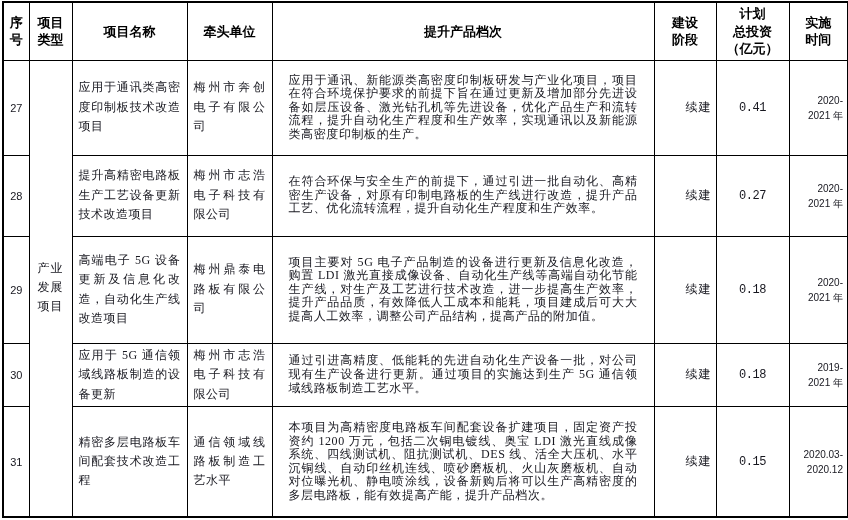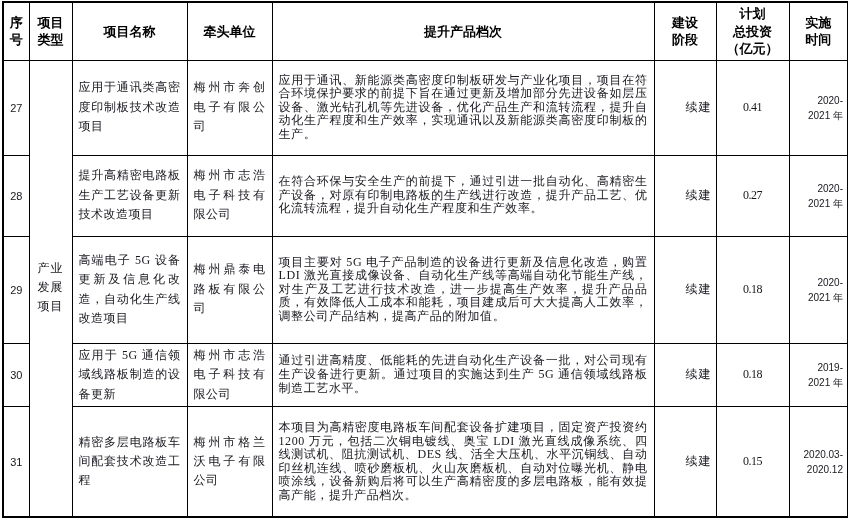--- a/index.html
+++ b/index.html
@@ -37,24 +37,24 @@
   .name-cell,.unit-cell{
     text-align:justify;
     line-height:1.62;
     letter-spacing:0.5px;
     padding:2px 6px;
   }
   .content-cell{
     text-align:justify;
     line-height:1.13;
     letter-spacing:0.6px;
-    padding:2px 6px;
+    padding:2px 16px;
   }
   .stage-cell{text-align:right;letter-spacing:1px;}
-  .inv-cell{text-align:center;font-family:Liberation Serif, serif;font-size:12px;letter-spacing:-0.5px;}
+  .inv-cell{text-align:center;font-family:Liberation Mono, monospace;font-size:12px;letter-spacing:-0.5px;}
   .time-cell{text-align:right;line-height:1.5;font-family:"Liberation Sans","DejaVu Sans",sans-serif;font-size:10px;}
   tr.hrow{height:57px;}
   tr.r0{height:95px;}
   tr.r1{height:81px;}
   tr.r2{height:107px;}
   tr.r3{height:61px;}
   tr.r4{height:111px;}
 </style>
 </head>
 <body>
@@ -128,21 +128,21 @@
       <td class="unit-cell">梅州市志浩电子科技有限公司</td>
       <td class="content-cell">通过引进高精度、低能耗的先进自动化生产设备一批，对公司现有生产设备进行更新。通过项目的实施达到生产 5G 通信领域线路板制造工艺水平。</td>
       <td class="stage-cell">续建</td>
       <td class="inv-cell">0.18</td>
       <td class="time-cell pre">2019-
 2021 年</td>
     </tr>
     <tr class="r4">
       <td class="no-cell">31</td>
       <td class="name-cell">精密多层电路板车间配套技术改造工程</td>
-      <td class="unit-cell">梅州市格兰沃电子有限公司</td>
+      <td class="unit-cell">通信领域线路板制造工艺水平</td>
       <td class="content-cell">本项目为高精密度电路板车间配套设备扩建项目，固定资产投资约 1200 万元，包括二次铜电镀线、奥宝 LDI 激光直线成像系统、四线测试机、阻抗测试机、DES 线、活全大压机、水平沉铜线、自动印丝机连线、喷砂磨板机、火山灰磨板机、自动对位曝光机、静电喷涂线，设备新购后将可以生产高精密度的多层电路板，能有效提高产能，提升产品档次。</td>
       <td class="stage-cell">续建</td>
       <td class="inv-cell">0.15</td>
       <td class="time-cell pre">2020.03-
 2020.12</td>
     </tr>
   </tbody>
 </table>
 
 </body></html>

